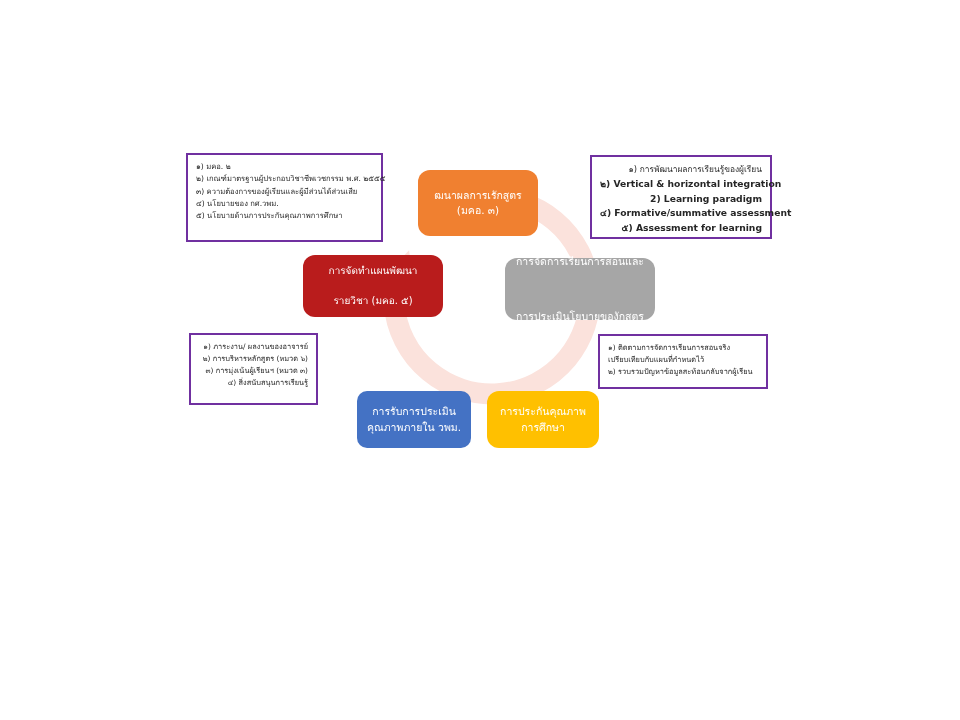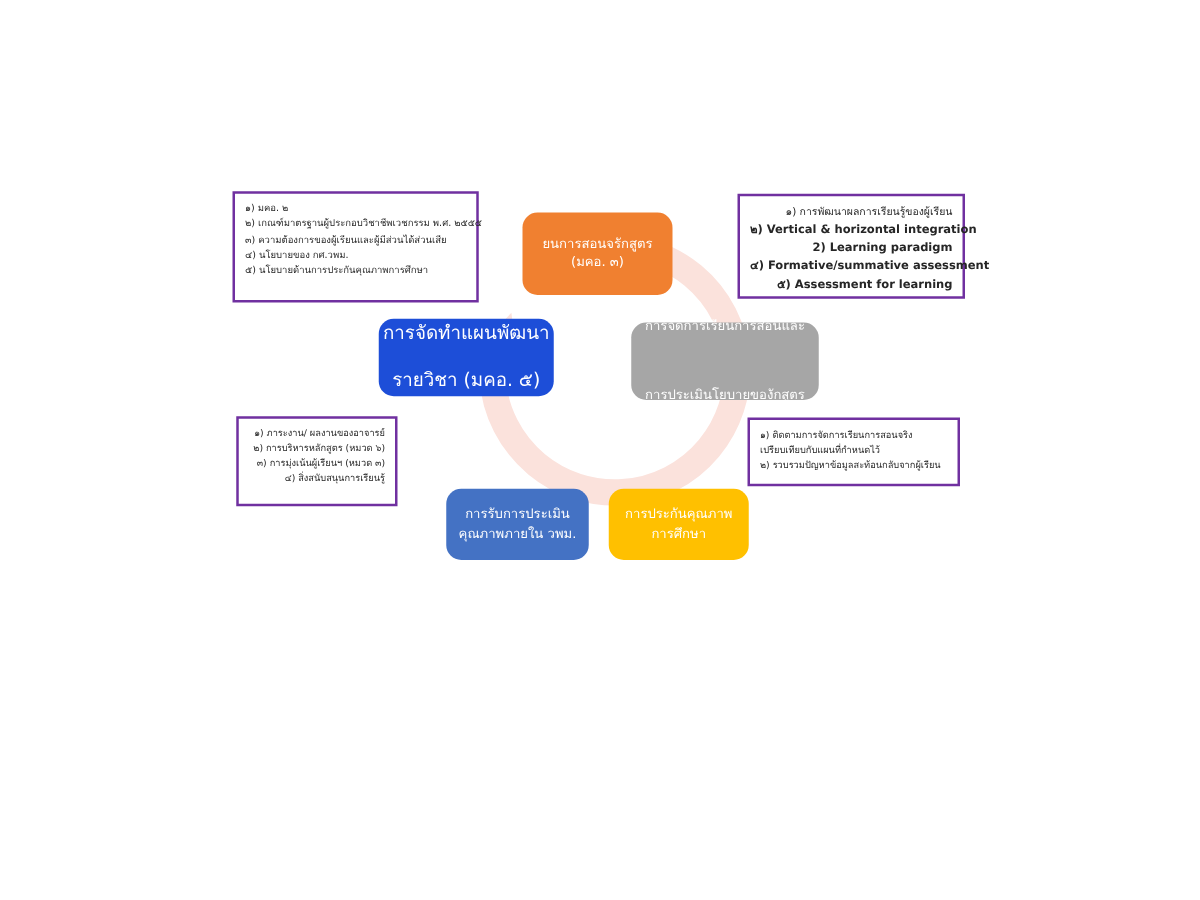--- a/index.html
+++ b/index.html
@@ -44,29 +44,29 @@
     padding: 4px 8px;
   }
   .node .line { display: block; white-space: nowrap; }
 
   #node-design {
     left: 418px; top: 170px; width: 120px; height: 66px;
     background: #F08030; font-size: 10.5px;
   }
   #node-plan {
     left: 303px; top: 255px; width: 140px; height: 62px;
-    background: #1d4ed8; font-size: 15px; gap: 16px;
+    background: #b91c1c; font-size: 10px; gap: 16px;
   }
   #node-teaching {
     left: 505px; top: 258px; width: 150px; height: 62px;
     background: #A6A6A6; font-size: 10.5px; gap: 39px;
   }
   #node-internal-qa {
     left: 357px; top: 391px; width: 114px; height: 57px;
-    background: #4472C4; font-size: 10.5px;
+    background: #4472C4; font-size: 10.5px; border-radius: 10px;
   }
   #node-qa {
     left: 487px; top: 391px; width: 112px; height: 57px;
     background: #FFC000; font-size: 10.5px;
   }
 
   
   .listbox {
     position: absolute;
     box-sizing: border-box;
@@ -105,21 +105,21 @@
 <div id="canvas">
 
   <svg class="cycle-ring" viewBox="0 0 228 228">
     <path d="M 114 16
              A 98 98 0 1 1 15.8 114
              L 15.8 114" fill="none" stroke="#FBE2DC" stroke-width="21" stroke-linecap="butt" transform="rotate(18 114 114)"></path>
     <polygon points="6,128 36,128 21,96" fill="#FBE2DC" transform="rotate(18 114 114)"></polygon>
   </svg>
 
   <div class="node" id="node-design">
-    <span class="line">ยนการสอนจรักสูตร</span>
+    <span class="line">ฒนาผลการเรักสูตร</span>
     <span class="line">(มคอ. ๓)</span>
   </div>
 
   <div class="node" id="node-plan">
     <span class="line">การจัดทำแผนพัฒนา</span>
     <span class="line">รายวิชา (มคอ. ๕)</span>
   </div>
 
   <div class="node" id="node-teaching">
     <span class="line">การจัดการเรียนการสอนและ</span>

